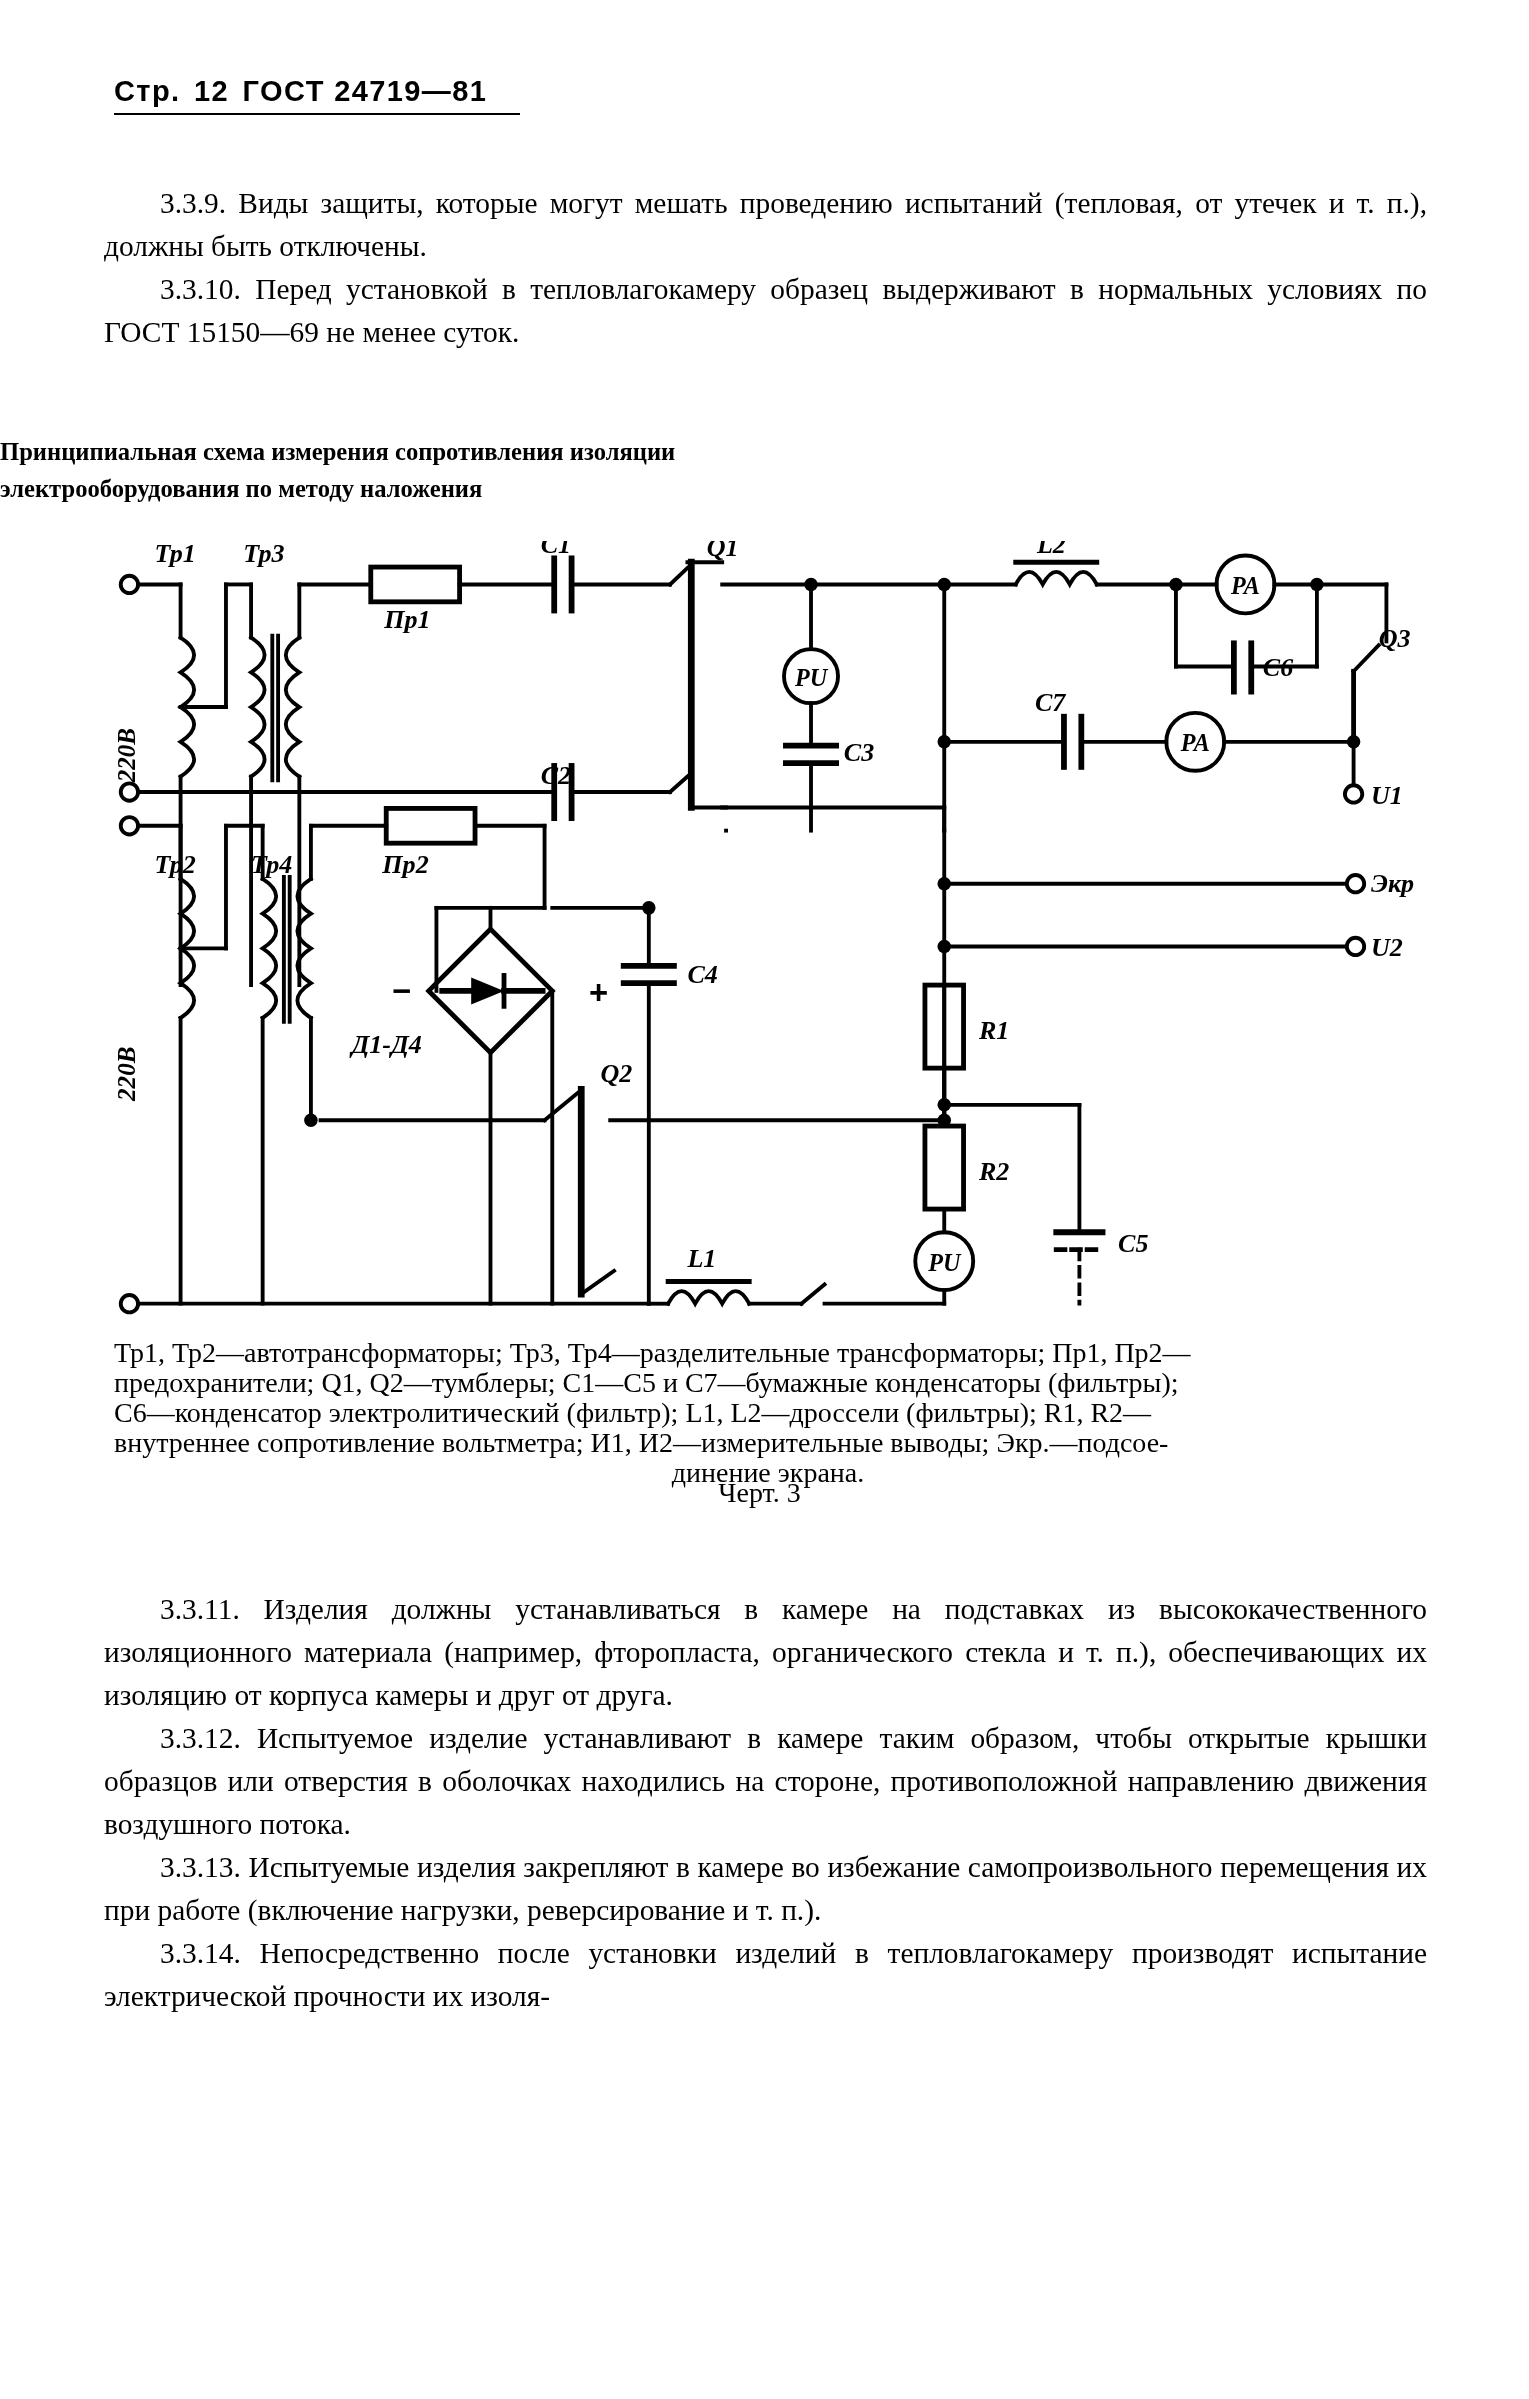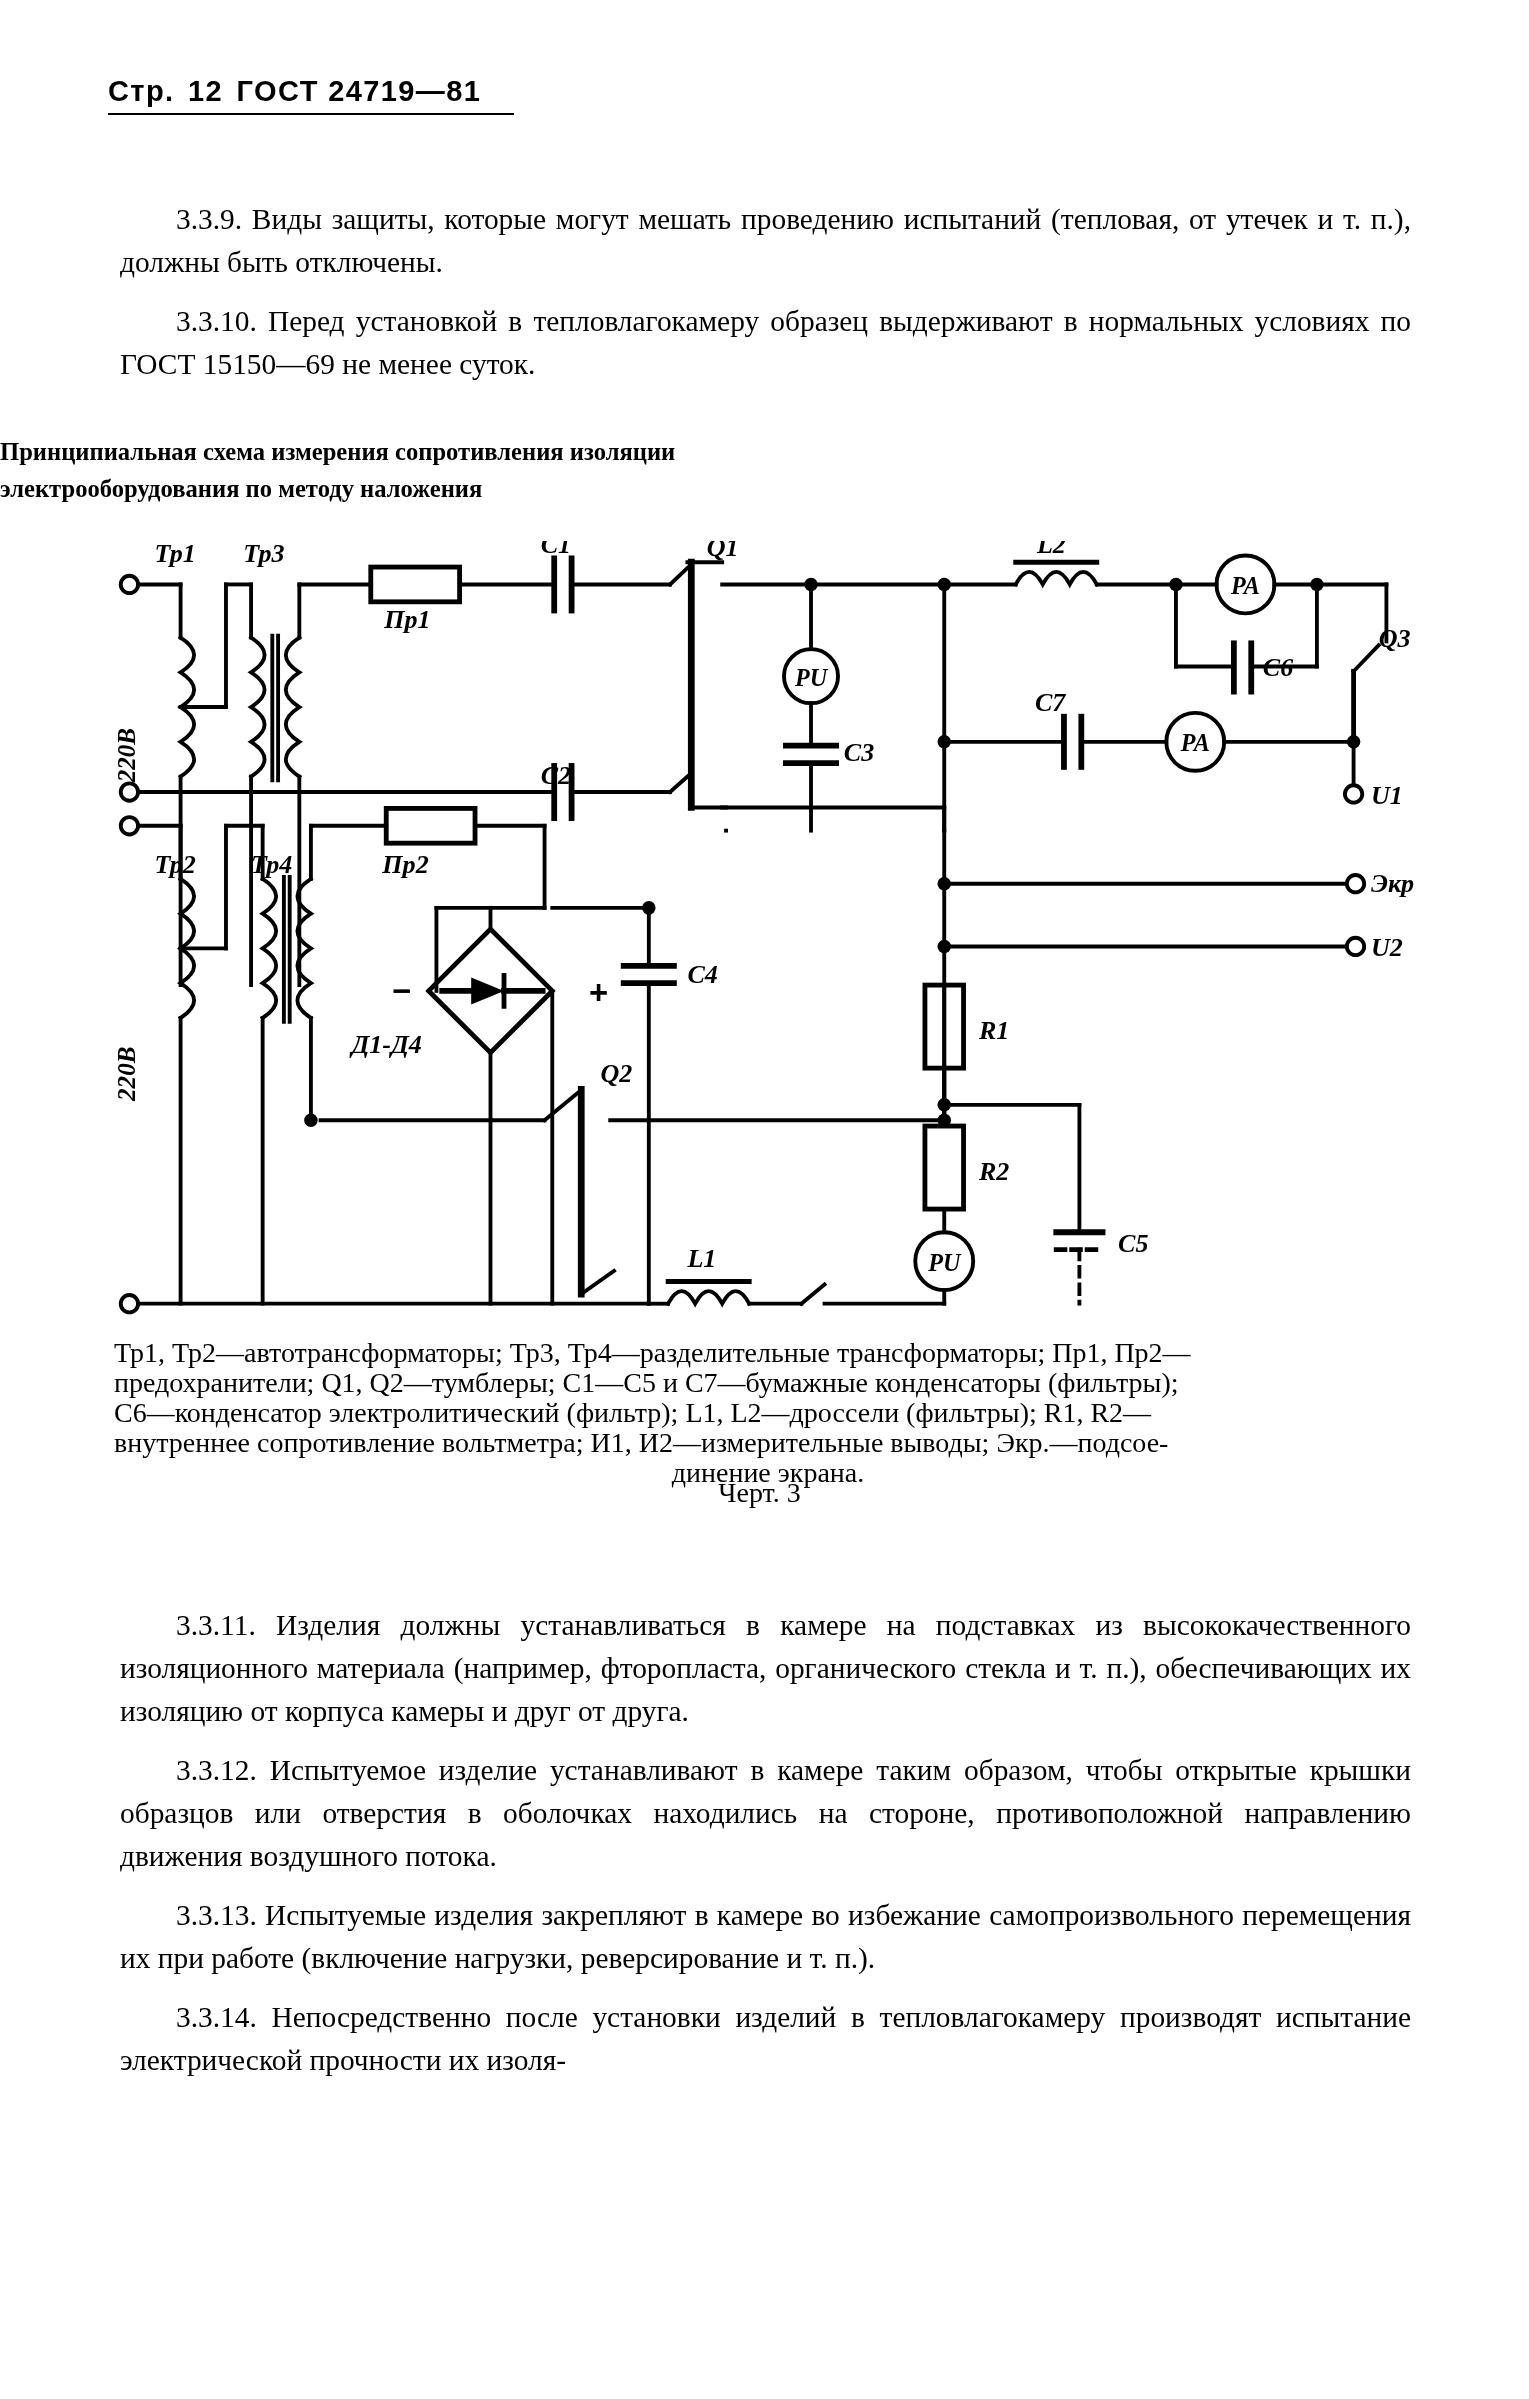--- a/index.html
+++ b/index.html
@@ -11,21 +11,21 @@
     position:relative;
     overflow:hidden;
   }
   .page{
     position:absolute; inset:0;
     padding:0;
   }
 
   
   .hdr{
-    position:absolute; left:108px; top:75px; width:1303px;
+    position:absolute; left:114px; top:75px; width:1303px;
   }
   .hdr-line{
     font-family:"Liberation Sans", sans-serif;
     font-weight:bold;
     font-size:29px;
     letter-spacing:1.4px;
     white-space:nowrap;
   }
   .hdr-line .pg{ margin-right:13.5px; }
   .hdr-rule{
@@ -37,21 +37,21 @@
   
   .body-block{
     position:absolute;
     left:104px;
     width:1323px;
     font-size:29.4px;
     line-height:43px;
     text-align:justify;
     text-justify:inter-word;
   }
-  .body-block p{ margin:16px; text-indent:56px; }
+  .body-block p{ margin:0; text-indent:56px; }
 
   #block-top{ top:182px; }
   #block-bottom{ top:1588px; }
 
   
   .fig-title{
     position:absolute;
     left:0; right:0; top:433px;
     text-align:left;
     font-family:"Liberation Serif", serif;

